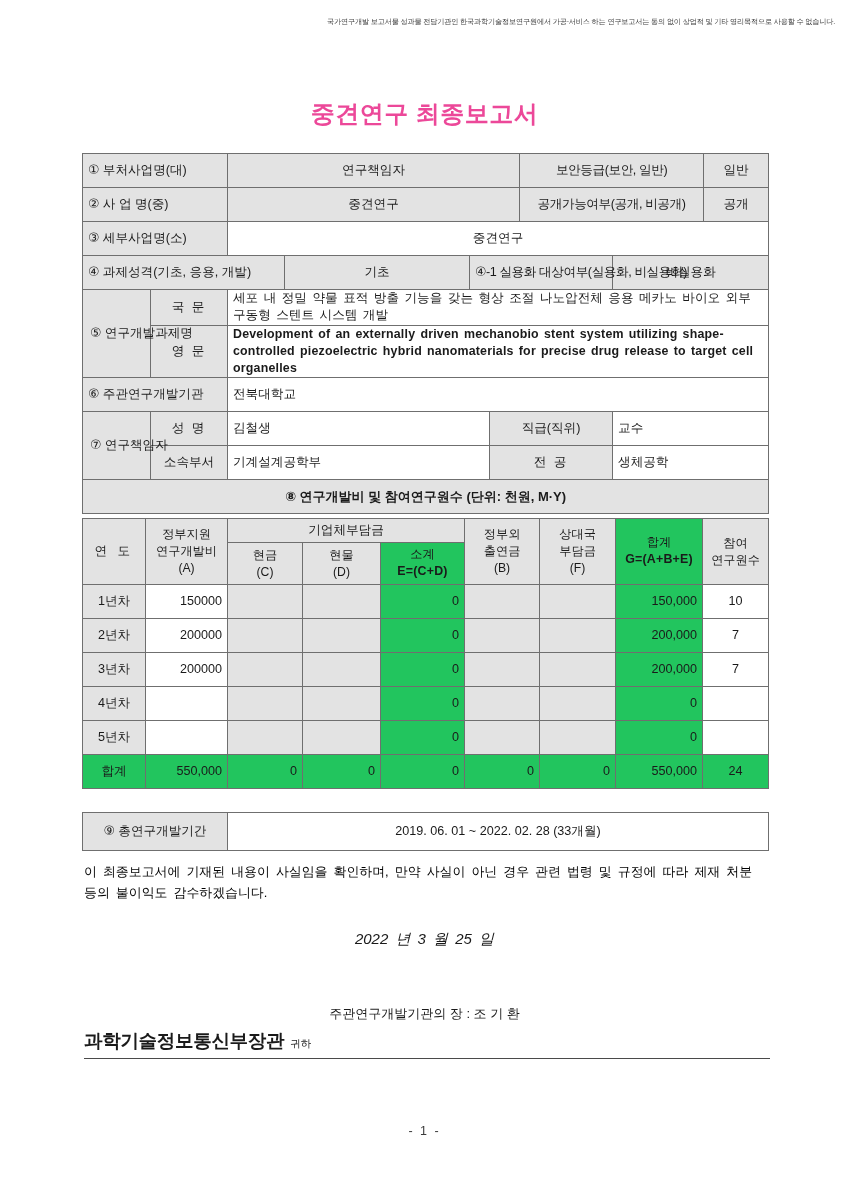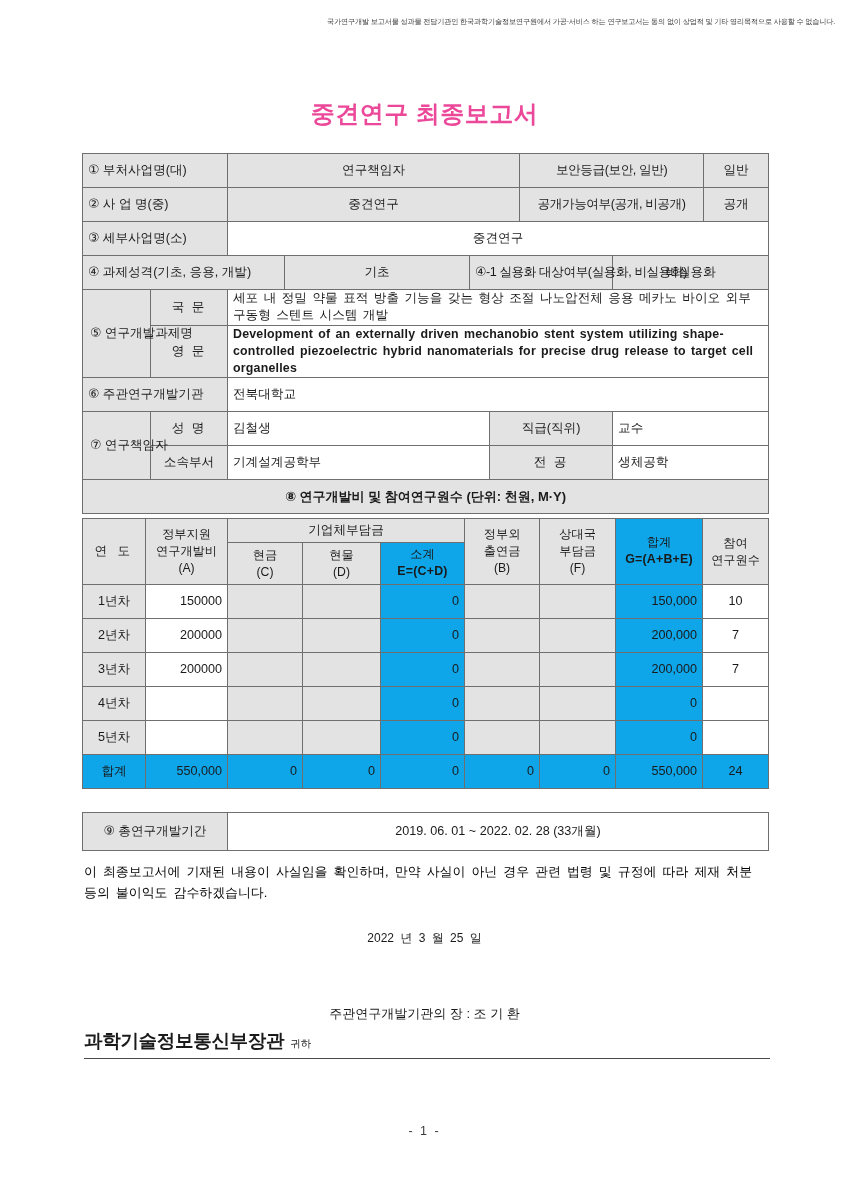--- a/index.html
+++ b/index.html
@@ -61,21 +61,21 @@
   .sheet td {
     border: 1px solid #6f6f6f;
     padding: 0 5px;
     vertical-align: middle;
     line-height: 1.38;
     height: 34px;
     box-sizing: border-box;
   }
   .g  { background: #e3e3e3; }   
   .w  { background: #ffffff; }
-  .o  { background: #0ea5e9; }   
+  .o  { background: #22c55e; }   
   .c  { text-align: center; }
   .l  { text-align: left; margin-top: 36px; }
   .r  { text-align: right; padding-right: 7px; }
   .nowrap { white-space: nowrap; }
   .tight { letter-spacing: -0.4px; }
   .lbl-ind { padding-left: 9px; }
   .spaced { letter-spacing: 3.5px; }
   .spaced2 { letter-spacing: 2px; }
 
   .tall2 { height: 48px; }
@@ -114,22 +114,23 @@
     word-spacing: 2.5px;
     color: #000000;
   }
 
   
   .sig-date {
     position: absolute;
     top: 930px;
     left: 0; right: 0;
     text-align: center;
-    font-size: 12px;
+    font-size: 15px;
     word-spacing: 3px;
+    font-style: italic;
   }
   .sig-pi {
     position: absolute;
     top: 967px;
     left: 0; right: 0;
     text-align: center;
     font-size: 13px;
   }
   .sig-org {
     position: absolute;

